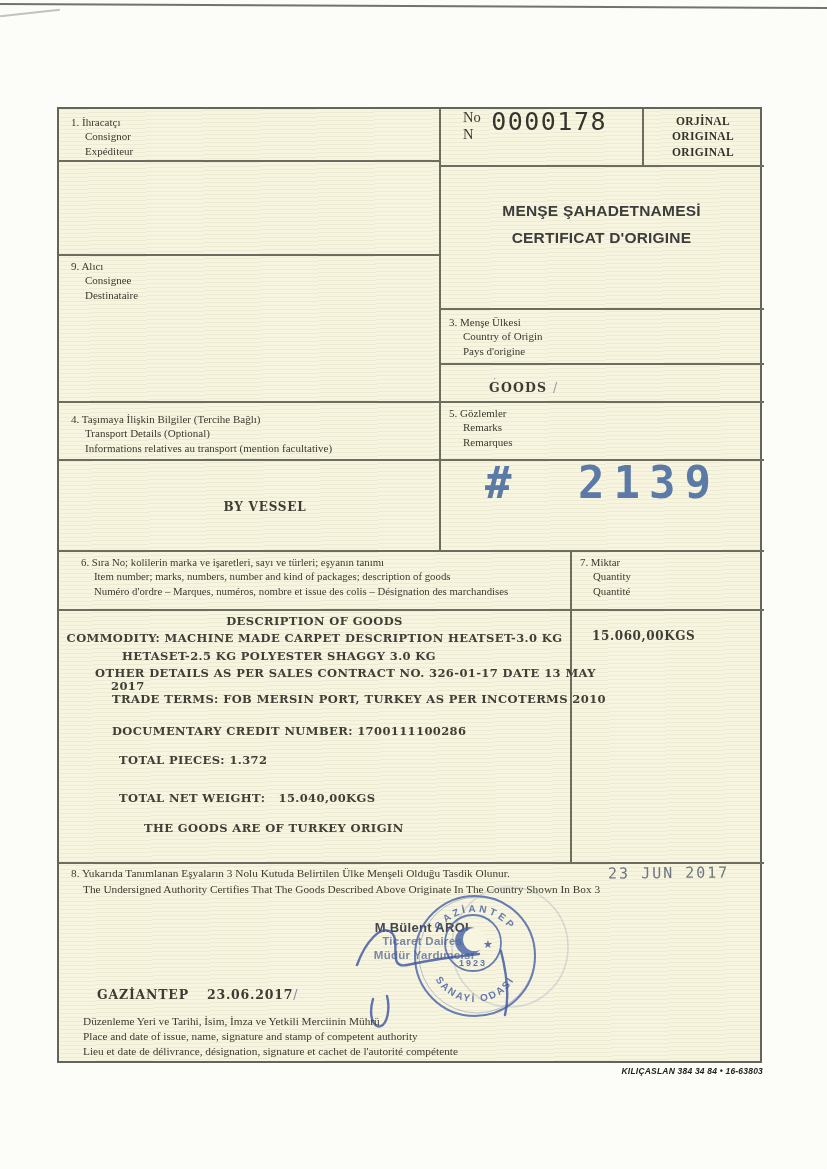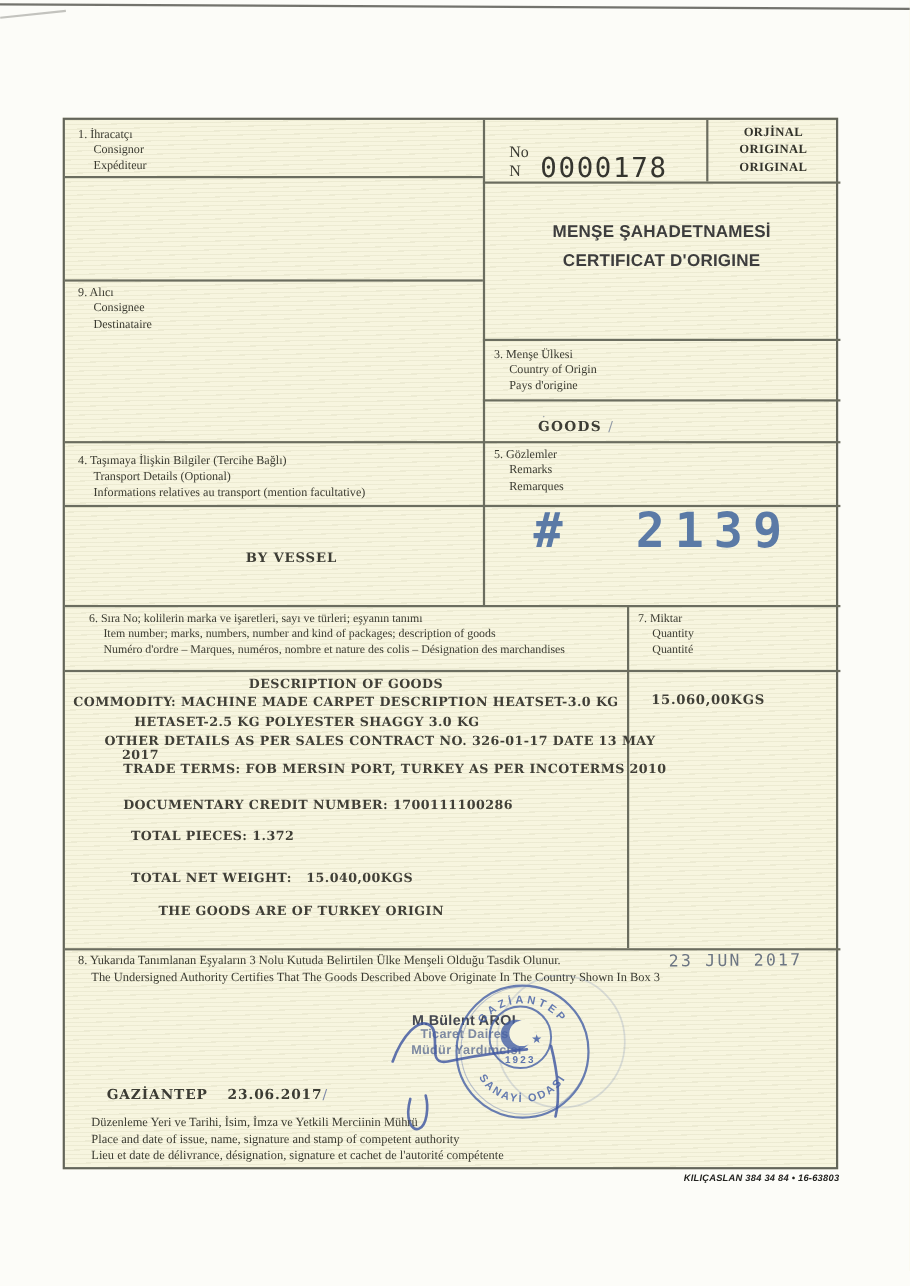--- a/index.html
+++ b/index.html
@@ -28,21 +28,21 @@
       rgba(0,0,0,0) 1px, rgba(0,0,0,0) 4px);
   }
   .hl { position:absolute; height:1.5px; background:#6b6d5f; }
   .vl { position:absolute; width:1.5px;  background:#6b6d5f; }
 
   .lbl { position:absolute; font:11px/1.3 "Liberation Serif", serif; color:#3b3b31; }
   .lbl span { display:block; }
   .lbl .ind { padding-left:14px; }
 
   .no-cell { position:absolute; left:380px; top:0; width:168px; height:56px;
-             display:flex; align-items:flex-end; }
+             display:flex; align-items:flex-start; }
   .no-prefix { font:14.5px "Liberation Serif", serif; margin-left:24px; color:#3a3a32; }
   .no-number { font:500 25px/1 "DejaVu Sans Mono", monospace; letter-spacing:1.5px;
                color:#35352f; }
 
   .orig-cell { position:absolute; left:583px; top:0; width:122px; height:56px;
                display:flex; flex-direction:column; justify-content:center; align-items:center;
                font:bold 11.5px/1.35 "Liberation Serif", serif; color:#33332b; letter-spacing:.3px; }
 
   .title-block { position:absolute; left:380px; top:88px; width:325px; text-align:center;
                  font:bold 15.5px/27px "Liberation Sans", sans-serif; color:#3d3d3d; letter-spacing:.2px; }
@@ -170,21 +170,21 @@
   <div class="lbl" style="left:390px; top:297px;">
     <span>5. Gözlemler</span>
     <span class="ind">Remarks</span>
     <span class="ind">Remarques</span>
   </div>
   <div class="hashno"># 2139</div>
 
   <div class="smalllbl" style="left:22px; top:446px; width:495px;">
     <span>6. Sıra No; kolilerin marka ve işaretleri, sayı ve türleri; eşyanın tanımı</span>
     <span class="ind">Item number; marks, numbers, number and kind of packages; description of goods</span>
-    <span class="ind">Numéro d'ordre – Marques, numéros, nombre et nature des colis – Désignation des marchandises</span>
+    <span class="ind">Numéro d'ordre – Marques, numéros, nombre et issue des colis – Désignation des marchandises</span>
   </div>
   <div class="smalllbl" style="left:521px; top:446px;">
     <span>7. Miktar</span>
     <span class="ind">Quantity</span>
     <span class="ind">Quantité</span>
   </div>
   <div class="qtyval">15.060,00KGS</div>
 
   <div class="dline dc" style="top:505px;">DESCRIPTION OF GOODS</div>
   <div class="dline dc" style="top:522px;">COMMODITY: MACHINE MADE CARPET DESCRIPTION HEATSET-3.0 KG</div>

